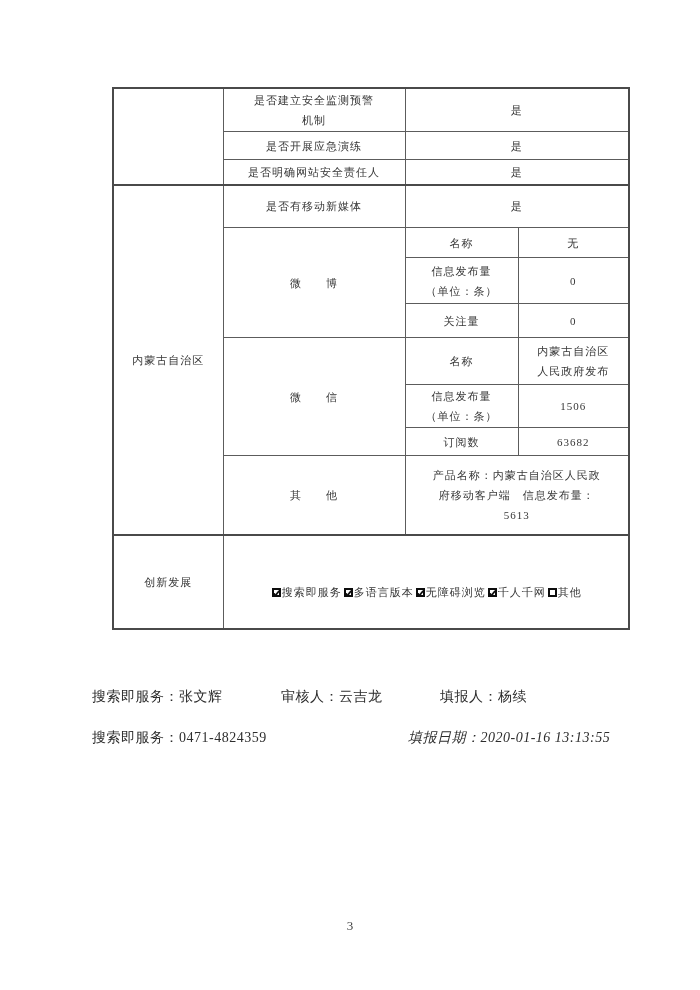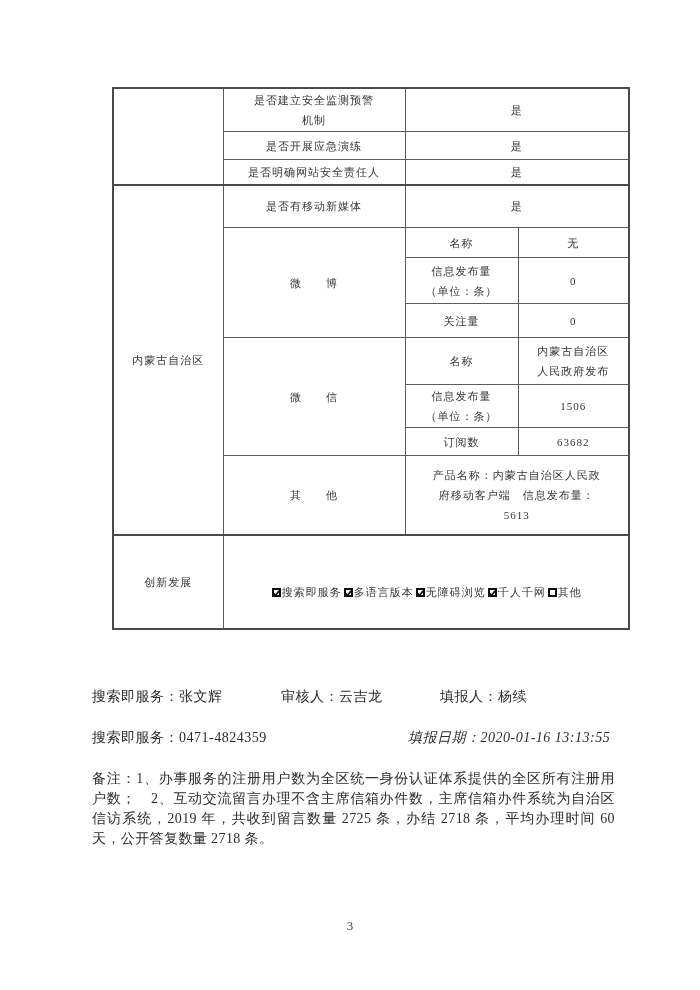--- a/index.html
+++ b/index.html
@@ -168,17 +168,16 @@
     <span class="seg seg-unit"><span>搜索即服务：</span><span>张文辉</span></span>
     <span class="seg seg-review"><span>审核人：</span><span>云吉龙</span></span>
     <span class="seg seg-filler"><span>填报人：</span><span>杨续</span></span>
   </div>
 
   <div class="sig-row sig2">
     <span class="seg seg-phone"><span>搜索即服务：</span><span>0471-4824359</span></span>
     <span class="seg seg-date"><span>填报日期：</span><span>2020-01-16 13:13:55</span></span>
   </div>
 
-  <div class="notes">备注：1、办事服务的注册用户数为全区统一身份认证体系提供的全区所有注册用户数；　2、互动交流留言办理不含主席信箱办件数，主席信箱办件系统为自治区信访系统，2019 年，共收到留言数量 2725 条，办结 2718 条，平均办理时间 60 天，公开答复数量 2718 条。</div>
 
   <div class="pagenum">3</div>
 
 </div>
 
 </body></html>

